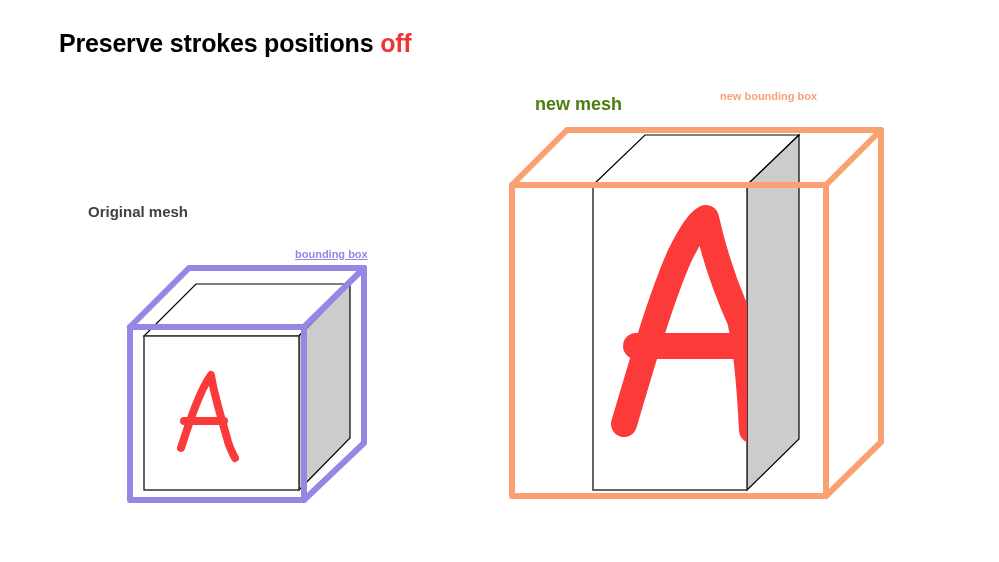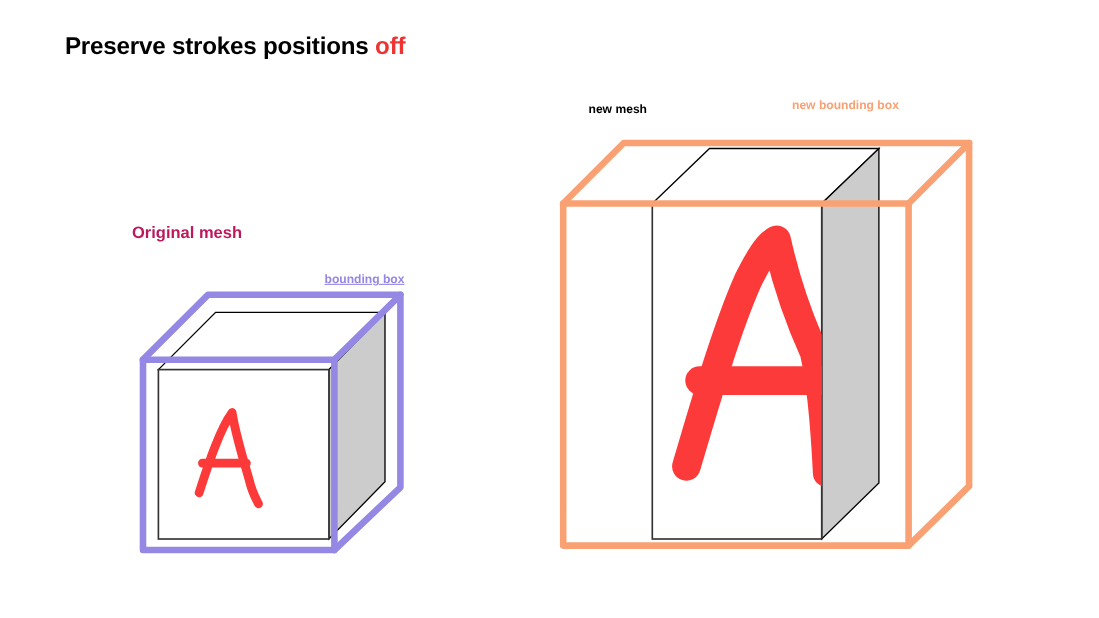--- a/index.html
+++ b/index.html
@@ -1,21 +1,21 @@
 <!DOCTYPE html>
 <html><head>
   <meta charset="utf-8">
   <style>
     html, body { margin: 0; padding: 0; background: #ffffff; }
     body { width: 999px; height: 562px; position: relative; overflow: hidden; font-family: "Liberation Sans", sans-serif; }
-    .title { position: absolute; left: 59px; top: 29px; font-size: 22px; font-weight: bold; color: #000; white-space: nowrap; letter-spacing: -0.2px; }
+    .title { position: absolute; left: 59px; top: 29px; font-size: 25px; font-weight: bold; color: #000; white-space: nowrap; letter-spacing: -0.2px; }
     .title .state { color: #ee3333; }
     .label { position: absolute; font-weight: bold; white-space: nowrap; }
-    .label-orig { left: 120px; top: 203px; font-size: 15px; color: #be185d; }
-    .label-new { left: 535px; top: 94px; font-size: 11px; color: #000000; }
+    .label-orig { left: 88px; top: 203px; font-size: 15px; color: #404040; }
+    .label-new { left: 535px; top: 94px; font-size: 18px; color: #4d7c0f; }
     .label-bb { left: 295px; top: 248px; font-size: 11px; color: #9488e4; text-decoration: underline; }
     .label-nbb { left: 720px; top: 90px; font-size: 11px; color: #f9a173; }
     svg.diagram { position: absolute; left: 0; top: 0; }
   </style>
 </head>
 <body>
 
 <div class="title">
   <span>Preserve strokes positions</span>
   <span class="state">off</span>

